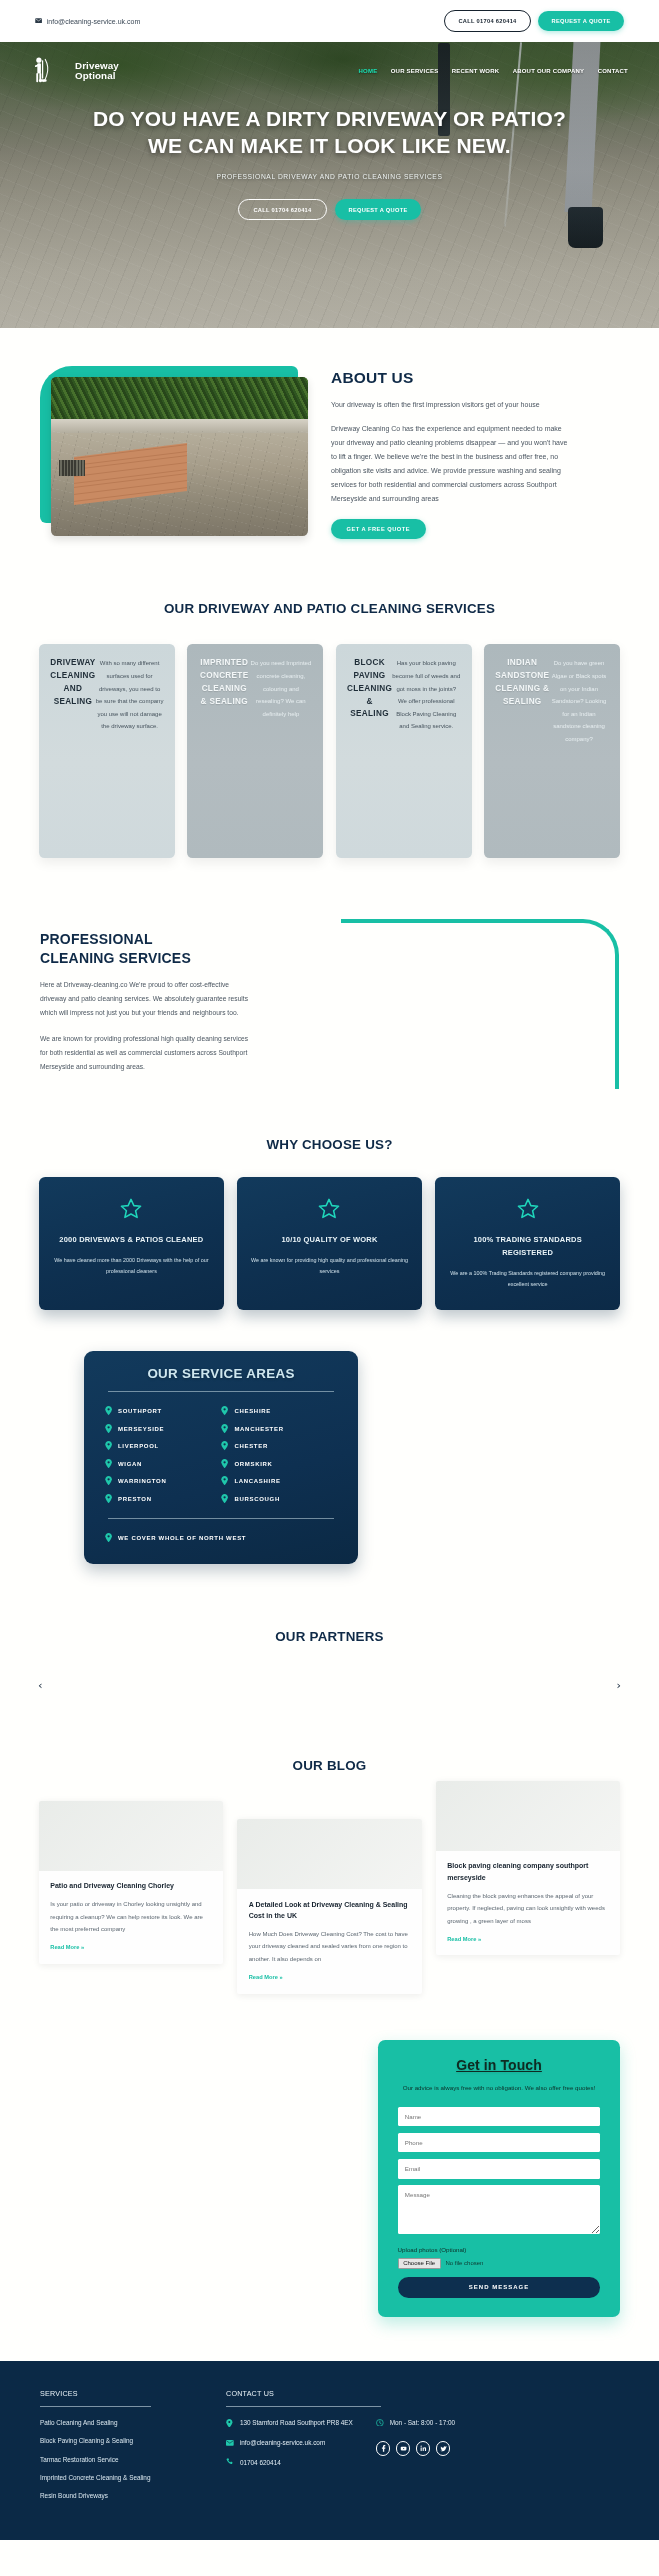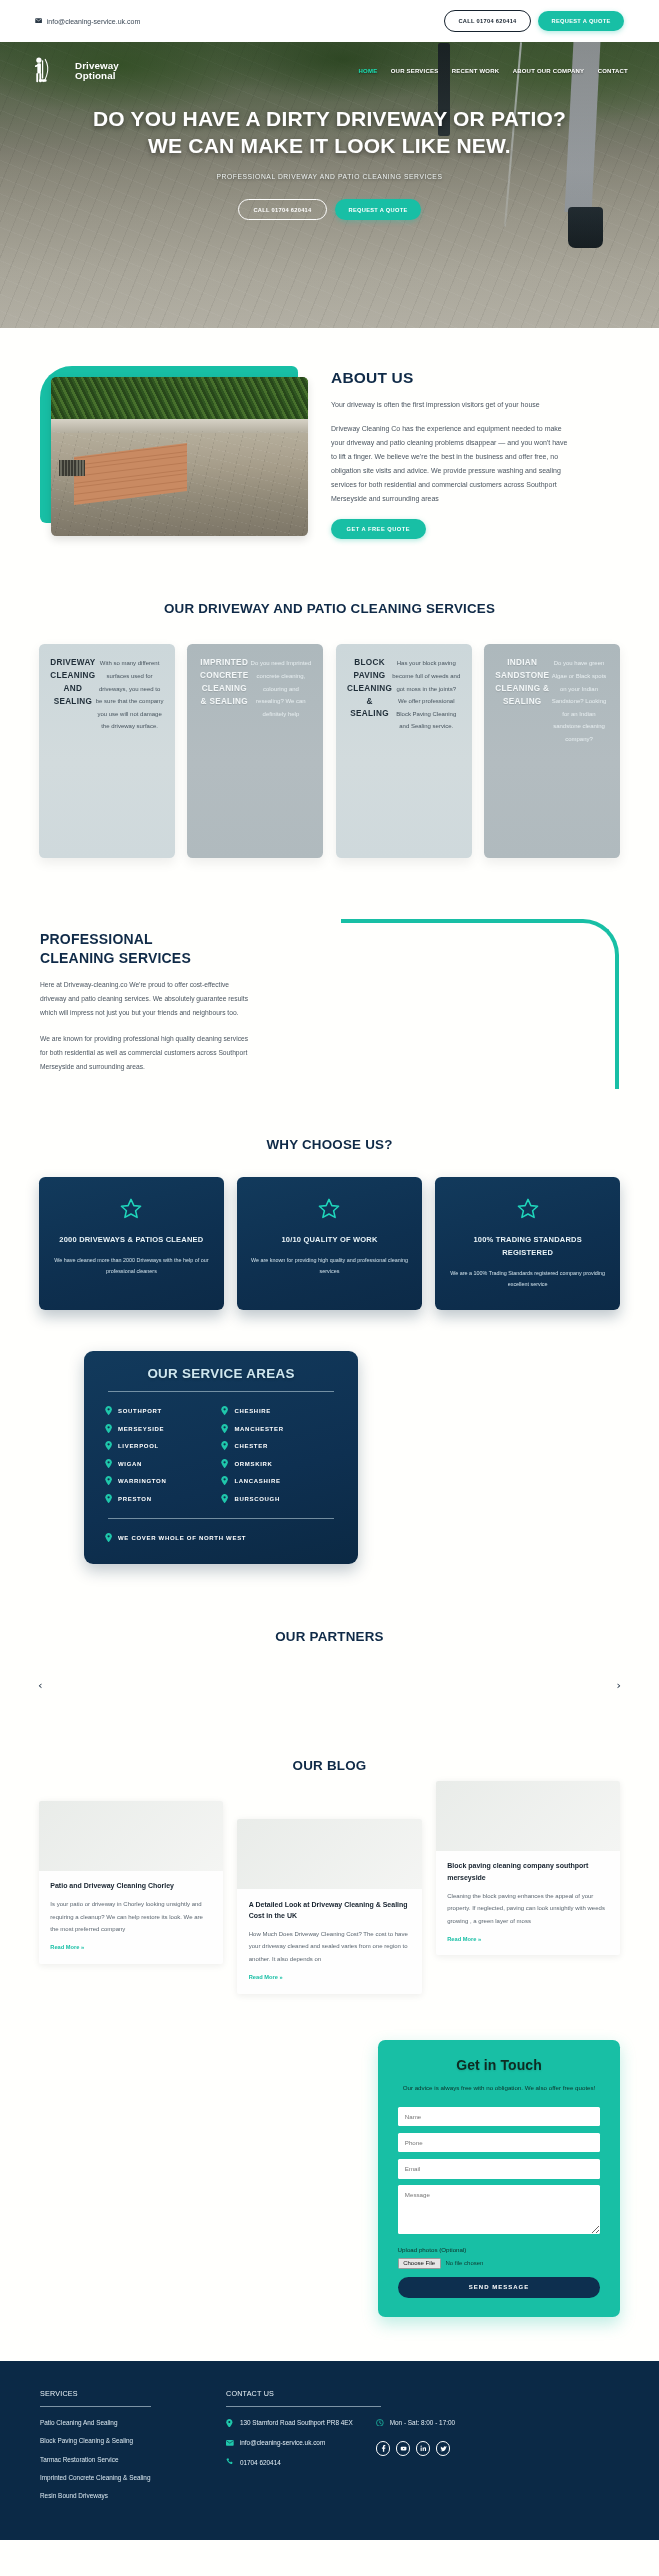--- a/index.html
+++ b/index.html
@@ -270,20 +270,21 @@
 
   
   .contact-outer{padding:10.3px 39px 44px;display:flex;justify-content:flex-end;}
   .contact{
     width:242px;background:var(--teal);border-radius:7.2px;padding:17.5px 19.6px 18.5px;
     box-shadow:0 6.2px 15.5px rgba(24,191,165,.28);
   }
   .contact h2{
     text-align:center;color:#0e2b22;font-size:14px;font-weight:800;letter-spacing:0.1px;
     text-shadow:0 1px 2.1px rgba(0,0,0,.12);
+    text-decoration:underline;
   }
   .contact .lede{
     text-align:center;color:#0c3029;font-size:6.2px;line-height:1.95;margin:8.2px 0 13.4px;
   }
   .contact input[type=text], .contact textarea{
     width:100%;border:none;border-radius:1.5px;background:#fff;
     padding:6.2px 7.2px;font-size:6.2px;color:#333;font-family:"Liberation Sans", sans-serif;
     margin-bottom:6.7px;outline:none;
   }
   .contact textarea{height:49px;resize:vertical;}

